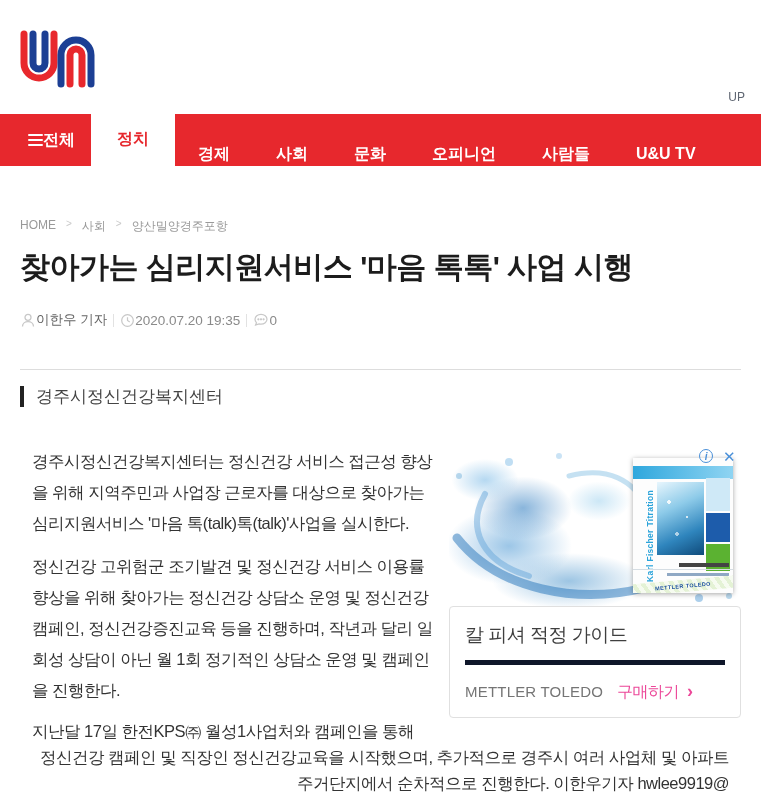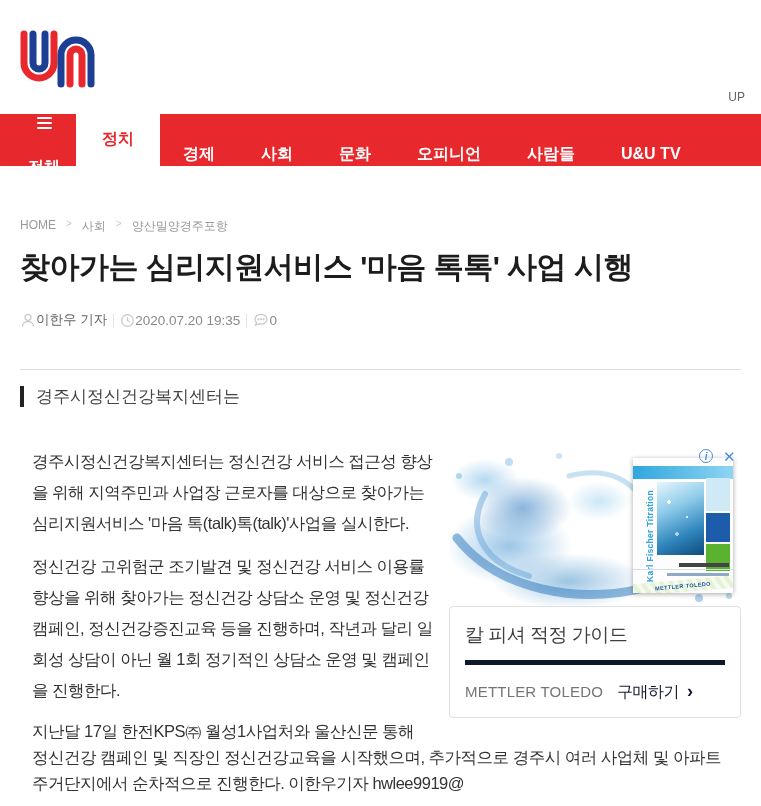--- a/index.html
+++ b/index.html
@@ -14,40 +14,40 @@
   .brand { position:absolute; left:14px; top:16px; display:flex; align-items:flex-start; cursor:pointer; }
   .brand-mark { margin-top:12px; }
   .brand-text { margin-left:8px; }
   .tagline { font-size:11.5px; font-weight:700; color:#333; padding-left:32px; letter-spacing:0.5px; }
   .logotype { font-size:45px; font-weight:900; color:#26262e; letter-spacing:2px; line-height:1.0; margin-top:3px; }
   .up-label { position:absolute; right:16px; top:90px; font-size:12px; color:#5f6672; font-weight:500; cursor:pointer; }
   
   .nav { display:flex; align-items:stretch; background:#e7282d; height:52px; padding-left:26px; }
   .nav-item { color:#fff; font-size:16px; font-weight:700; line-height:52px; padding:14px 23px; text-decoration:none; cursor:pointer; white-space:nowrap; }
   .nav-item.active { background:#fff; color:#e7282d; position:relative; margin-top:-5px; height:57px; line-height:60px; padding:0 26px; }
-  .nav-all { display:flex; align-items:center; gap:9px; padding:0 16px 0 2px;flex-direction:column; }
+  .nav-all { display:flex; align-items:center; padding:0 16px 0 2px; }
   .hamburger { display:inline-block; }
   .hamburger i { display:block; width:15px; height:2.5px; background:#fff; margin:2.5px 0; border-radius:1px; }
   
   .content { padding:0 20px; }
   .breadcrumb { margin-top:52px; font-size:12px; color:#999; display:flex; gap:10px; }
   .breadcrumb a { color:#999; text-decoration:none; cursor:pointer; }
   .crumb-sep { color:#c9c9c9; font-size:10px; }
   .article-title { font-size:30px; font-weight:600; color:#1c1c1c; letter-spacing:-0.5px; margin:12px 0 0; line-height:40px; }
   .byline { display:flex; align-items:center; gap:0; margin-top:24px; color:#8a8a8a; font-size:13.5px; }
   .byline svg { display:block; }
   .vdiv { width:1px; height:13px; background:#e2e2e2; margin:0 6px; }
   .rule { border:none; border-top:1px solid #ddd; margin:40px 0 0; }
   .subhead { display:flex; align-items:center; gap:12px; margin-top:15px; font-size:17px; color:#444; }
   .subhead-bar { width:4px; height:21px; background:#222; }
   
   .article-body { margin-top:38px; font-size:16.5px; line-height:31px; letter-spacing:-0.5px; color:#333; }
   .article-body p { margin:0 12px 12px; }
   .article-body p.p3a { margin-bottom:0; line-height:26px; }
-  .article-body p.p3b { line-height:26px; }
+  .article-body p.p3b { line-height:26px;text-align:right; }
   
   .ad { float:right; width:292px; margin-left:12px; cursor:pointer; }
   .ad-image { position:relative; height:160px; background:
       radial-gradient(ellipse 48px 30px at 36px 34px, rgba(150,200,235,.7), transparent 70%),
       radial-gradient(ellipse 70px 45px at 74px 62px, rgba(40,120,190,.55), transparent 70%),
       radial-gradient(ellipse 90px 55px at 60px 100px, rgba(90,160,215,.6), transparent 70%),
       radial-gradient(ellipse 110px 40px at 120px 135px, rgba(60,140,200,.5), transparent 70%),
       radial-gradient(ellipse 45px 28px at 150px 55px, rgba(170,215,240,.6), transparent 70%),
       #fff; }
   .splash-svg { position:absolute; inset:0; }
@@ -75,21 +75,21 @@
   .bk-line2 { position:absolute; right:4px; top:115px; width:62px; height:3px; background:#8fa8c4; }
   .bk-band { position:absolute; left:-4px; right:-4px; top:122px; height:12px; transform:rotate(-5deg);
              background:repeating-linear-gradient(60deg,#e4f2d5 0 4px,#f6fbf0 4px 8px);
              display:flex; align-items:center; justify-content:center;
              font-size:5.5px; font-weight:700; color:#1b4f9e; letter-spacing:0.4px; }
   
   .ad-caption { border:1px solid #e0e0e0; border-radius:4px; background:#fff; padding:12px 15px 10px; }
   .ad-headline { font-size:19px; color:#3f3f3f; line-height:1.25; padding:4px 0 13px; border-bottom:5px solid #0f172a; }
   .ad-bottom { display:flex; align-items:center; padding-top:11px; }
   .ad-brand { font-size:15px; color:#757575; letter-spacing:0.2px; }
-  .ad-cta { font-size:16px; color:#0f172a; margin-left:14px; cursor:pointer; display:flex; align-items:center; }
+  .ad-cta { font-size:16px; color:#ec4899; margin-left:14px; cursor:pointer; display:flex; align-items:center; }
   .ad-cta .chev { font-weight:700; font-size:18px; margin-left:8px; }
 </style>
 </head>
 <body>
 
 <div class="header">
   <div class="brand">
     <svg class="brand-mark" width="88" height="62" viewBox="0 0 86 62">
       <path d="M9 6 v29 a15 15 0 0 0 30 0 V6" fill="none" stroke="#e8282d" stroke-width="7" stroke-linecap="round"></path>
       <path d="M18 6 v29 a6 6 0 0 0 12 0 V6" fill="none" stroke="#1c3f94" stroke-width="7" stroke-linecap="round"></path>
@@ -148,21 +148,21 @@
         <circle cx="8" cy="7.3" r="0.5" fill="#c8c8c8"></circle>
         <circle cx="10.6" cy="7.3" r="0.5" fill="#c8c8c8"></circle>
     </svg>
     <span>0</span>
   </div>
 
   <hr class="rule">
 
   <div class="subhead">
     <span class="subhead-bar"></span>
-    <span>경주시정신건강복지센터는</span>
+    <span>경주시정신건강복지센터</span>
   </div>
 
   <div class="article-body">
 
     <aside class="ad">
       <div class="ad-image">
         <svg class="splash-svg" width="292" height="160" viewBox="0 0 292 160">
           <path d="M8 92 C 50 145, 130 158, 195 142" stroke="rgba(35,115,185,0.5)" stroke-width="9" fill="none" stroke-linecap="round"></path>
           <path d="M36 48 C 18 80, 30 115, 80 130" stroke="rgba(90,160,215,0.45)" stroke-width="6" fill="none" stroke-linecap="round"></path>
           <path d="M120 30 C 160 20, 185 35, 196 60" stroke="rgba(140,195,230,0.5)" stroke-width="5" fill="none" stroke-linecap="round"></path>
@@ -199,16 +199,16 @@
           <span class="ad-cta">
             <span>구매하기</span>
             <span class="chev">›</span>
           </span>
         </div>
       </div>
     </aside>
 
     <p>경주시정신건강복지센터는 정신건강 서비스 접근성 향상을 위해 지역주민과 사업장 근로자를 대상으로 찾아가는 심리지원서비스 '마음 톡(talk)톡(talk)'사업을 실시한다.</p>
     <p>정신건강 고위험군 조기발견 및 정신건강 서비스 이용률 향상을 위해 찾아가는 정신건강 상담소 운영 및 정신건강 캠페인, 정신건강증진교육 등을 진행하며, 작년과 달리 일회성 상담이 아닌 월 1회 정기적인 상담소 운영 및 캠페인을 진행한다.</p>
-    <p class="p3a">지난달 17일 한전KPS㈜ 월성1사업처와 울산신문 통해</p>
+    <p class="p3a">지난달 17일 한전KPS㈜ 월성1사업처와 캠페인을 통해</p>
     <p class="p3b">정신건강 캠페인 및 직장인 정신건강교육을 시작했으며, 추가적으로 경주시 여러 사업체 및 아파트 주거단지에서 순차적으로 진행한다.  이한우기자 hwlee9919@</p>
   </div>
 </main>
 
 </body></html>

